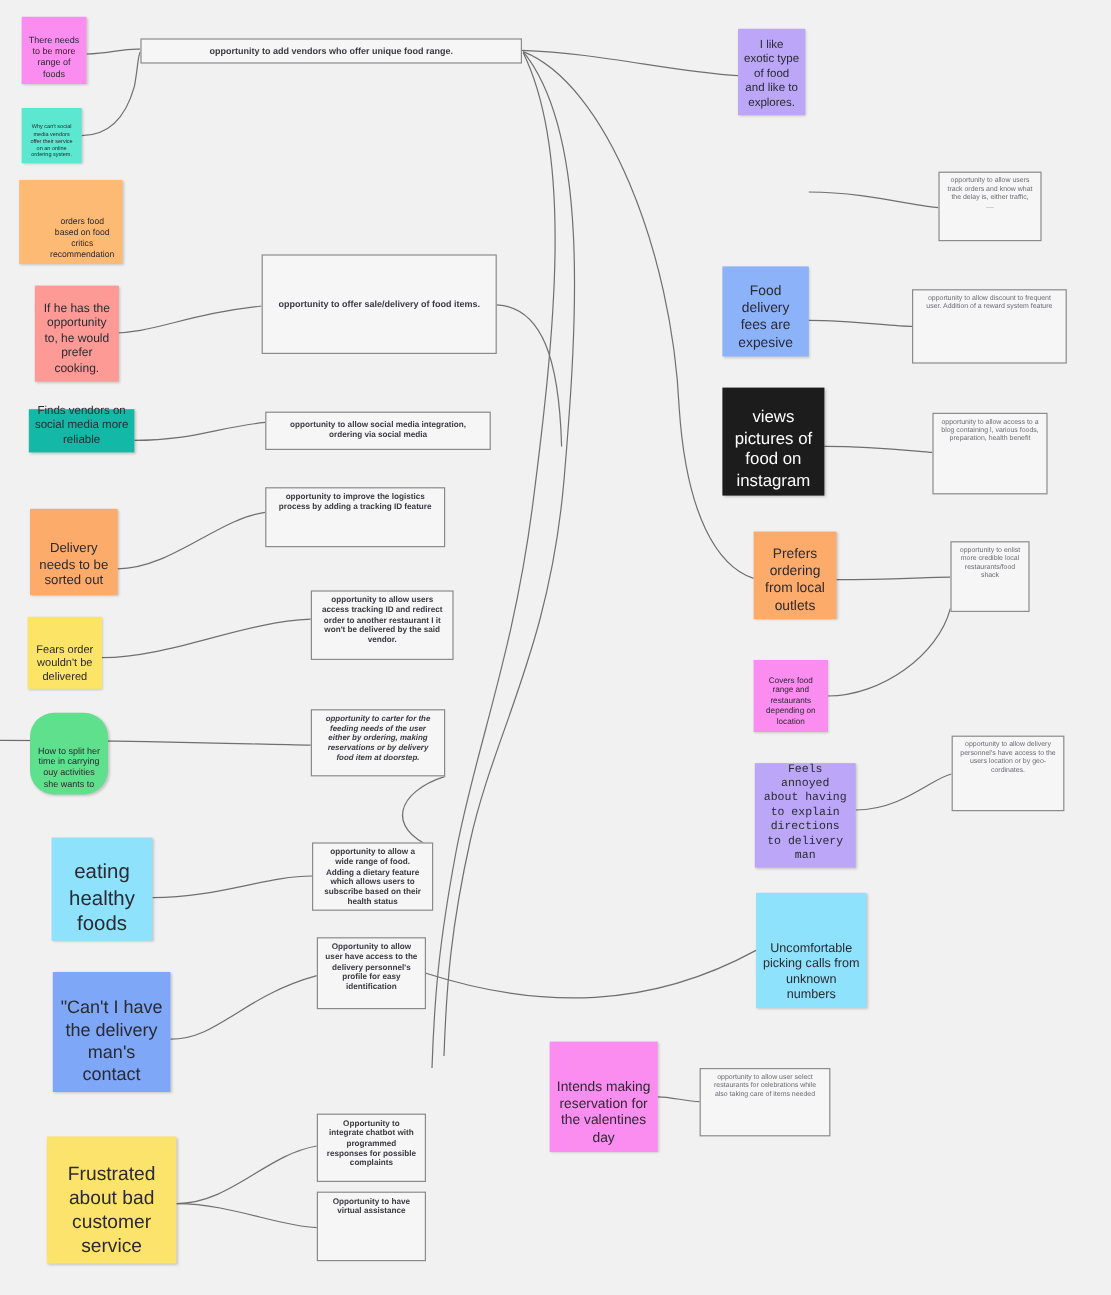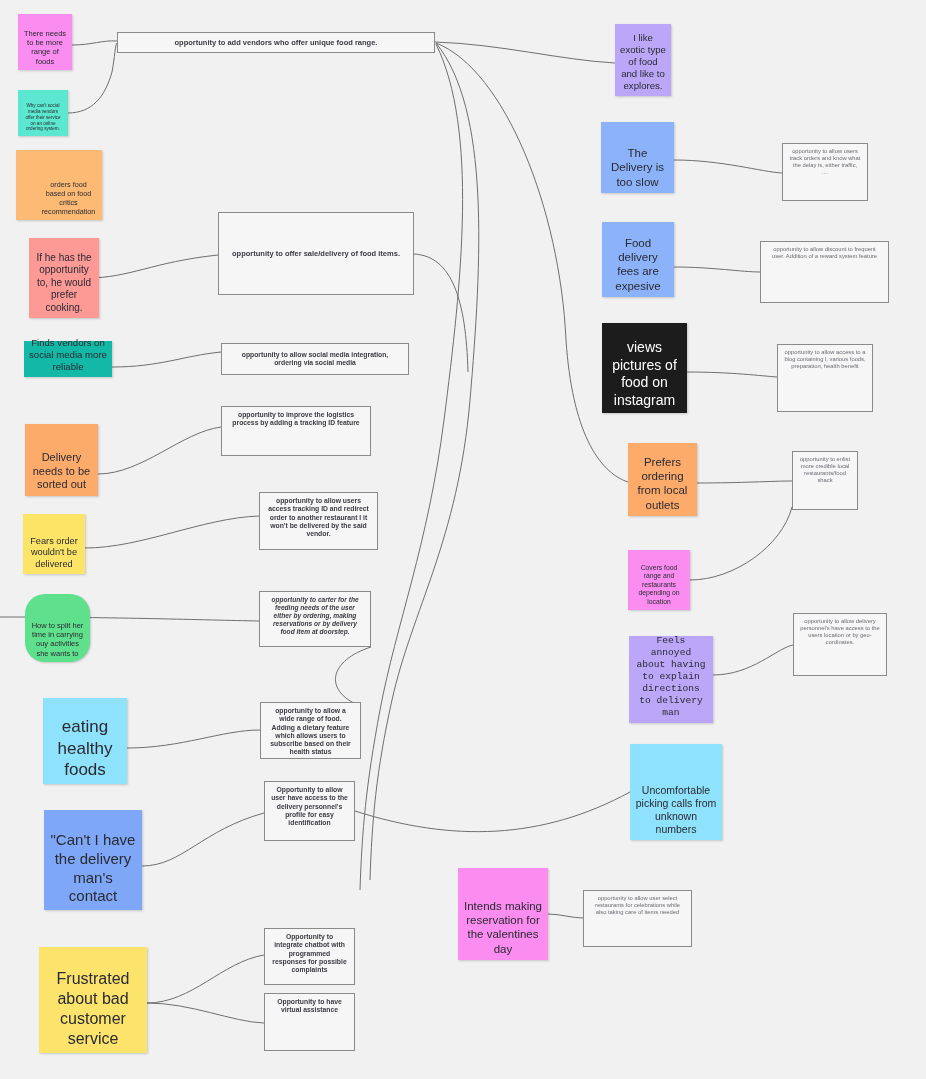--- a/index.html
+++ b/index.html
@@ -109,23 +109,20 @@
     </div>
   <div class="note" style="left: 44px; top: 810px; width: 98px; height: 100px; background: rgb(127, 167, 247); font-size: 15px;">
       <span>"Can't I have the delivery man's contact</span>
     </div>
   <div class="note" style="left: 39px; top: 947px; width: 108px; height: 106px; background: rgb(252, 227, 107); font-size: 16px;">
       <span>Frustrated about bad customer service</span>
     </div>
   <div class="note" style="left: 615px; top: 24px; width: 56px; height: 72px; background: rgb(187, 166, 247); font-size: 9.6px;">
       <span>I like exotic type of food and like to explores.</span>
     </div>
-  <div class="note" style="left: 601px; top: 122px; width: 73px; height: 71px; background: rgb(140, 178, 249); font-size: 11.5px;">
-      <span>The Delivery is too slow</span>
-    </div>
   <div class="note" style="left: 602px; top: 222px; width: 72px; height: 75px; background: rgb(140, 178, 249); font-size: 11.5px;">
       <span>Food delivery fees are expesive</span>
     </div>
   <div class="note" style="left: 602px; top: 323px; width: 85px; height: 90px; background: rgb(28, 28, 28); font-size: 14px; color: rgb(255, 255, 255);">
       <span>views pictures of food on instagram</span>
     </div>
   <div class="note" style="left: 628px; top: 443px; width: 69px; height: 73px; background: rgb(252, 171, 107); font-size: 11.5px;">
       <span>Prefers ordering from local outlets</span>
     </div>
   <div class="note" style="left: 628px; top: 550px; width: 62px; height: 60px; background: rgb(251, 140, 240); font-size: 6.8px;">

